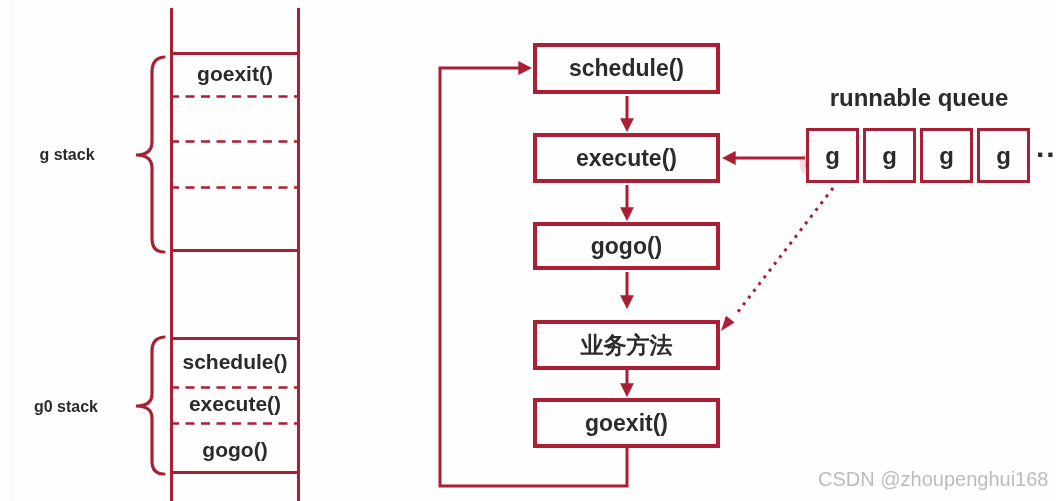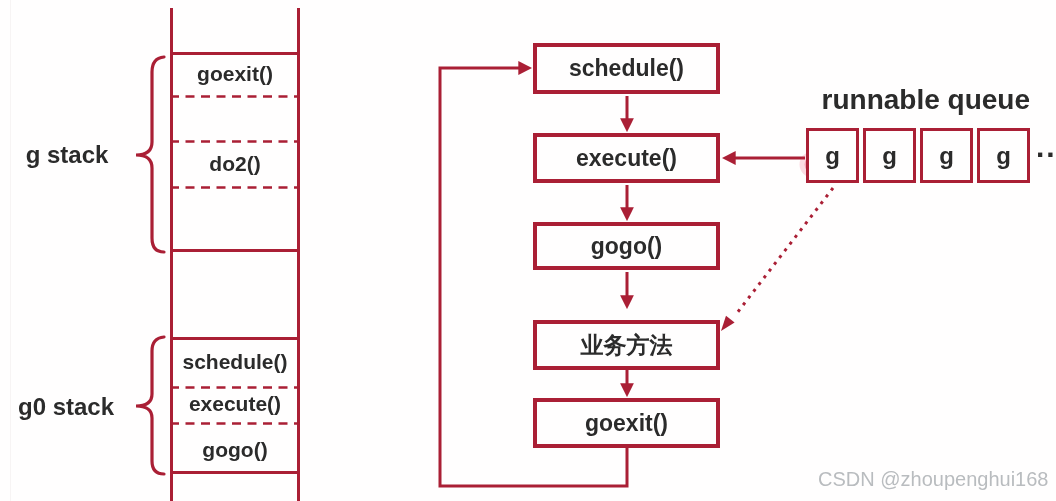--- a/index.html
+++ b/index.html
@@ -14,30 +14,30 @@
   }
   svg.layer{position:absolute;left:0;top:0;width:1056px;height:501px;}
   .ln{stroke:var(--accent);stroke-width:3;fill:none;}
   .lnthin{stroke:var(--accent);stroke-width:2.6;fill:none;}
   .dash{stroke-dasharray:9 6.5;}
   .dots{stroke:var(--accent);stroke-width:3;fill:none;stroke-dasharray:3 5.5;stroke-linecap:butt;}
   .brace{stroke:var(--accent);stroke-width:3.2;fill:none;stroke-linecap:round;}
   .af{fill:var(--accent);}
   .cell-label{position:absolute;left:170px;width:130px;height:26px;line-height:26px;
     text-align:center;font-size:21px;font-weight:bold;color:var(--text);}
-  .brace-label{position:absolute;font-size:24px;font-weight:bold;text-align:center;
+  .brace-label{position:absolute;font-size:16px;font-weight:bold;text-align:center;
     height:28px;line-height:28px;color:var(--text);}
   .flow-box{position:absolute;left:533px;width:187px;box-sizing:border-box;
     border:4px solid var(--accent);background:#fffefe;display:flex;align-items:center;
     justify-content:center;font-size:23px;font-weight:bold;color:var(--text);}
   .q-cell{position:absolute;top:128px;width:53px;height:55px;box-sizing:border-box;
     border:3px solid var(--accent);background:#fffefe;display:flex;align-items:center;
     justify-content:center;font-size:24px;font-weight:bold;color:var(--text);}
-  .q-title{position:absolute;left:808px;top:84px;width:222px;text-align:right;
-    font-size:28px;font-weight:bold;color:var(--text);}
+  .q-title{position:absolute;left:808px;top:84px;width:222px;text-align:center;
+    font-size:24px;font-weight:bold;color:var(--text);}
   .ellipsis{position:absolute;left:1036px;top:132px;font-size:30px;line-height:30px;
     font-weight:bold;letter-spacing:2px;color:var(--text);}
   .watermark{position:absolute;left:818px;top:468px;font-size:20px;
     color:var(--watermark);white-space:nowrap;}
   .seam{position:absolute;left:10px;top:0;width:1px;height:501px;background:#f2ecec;opacity:.6;}
 </style>
 </head>
 <body>
 
 <div class="stage">
@@ -83,21 +83,20 @@
     </g>
 
     <g>
       <circle cx="812.5" cy="164.5" r="13" fill="rgba(228,36,80,0.16)"></circle>
       <circle cx="812.5" cy="164.5" r="8" fill="rgba(228,36,80,0.28)"></circle>
       <circle cx="812.5" cy="164.5" r="4.3" fill="#ffffff" stroke="#e02448" stroke-width="2.6"></circle>
     </g>
   </svg>
 
   <div class="cell-label" style="top:61px;">goexit()</div>
-  <div class="cell-label" style="top:151px;">do2()</div>
   <div class="cell-label" style="top:349px;">schedule()</div>
   <div class="cell-label" style="top:391px;">execute()</div>
   <div class="cell-label" style="top:437px;">gogo()</div>
 
   <div class="brace-label" style="left:24px;width:86px;top:141px;">g stack</div>
   <div class="brace-label" style="left:16px;width:100px;top:393px;">g0 stack</div>
 
   <div class="flow-box" style="top:43px;height:51px;">schedule()</div>
   <div class="flow-box" style="top:133px;height:50px;">execute()</div>
   <div class="flow-box" style="top:222px;height:48px;">gogo()</div>

